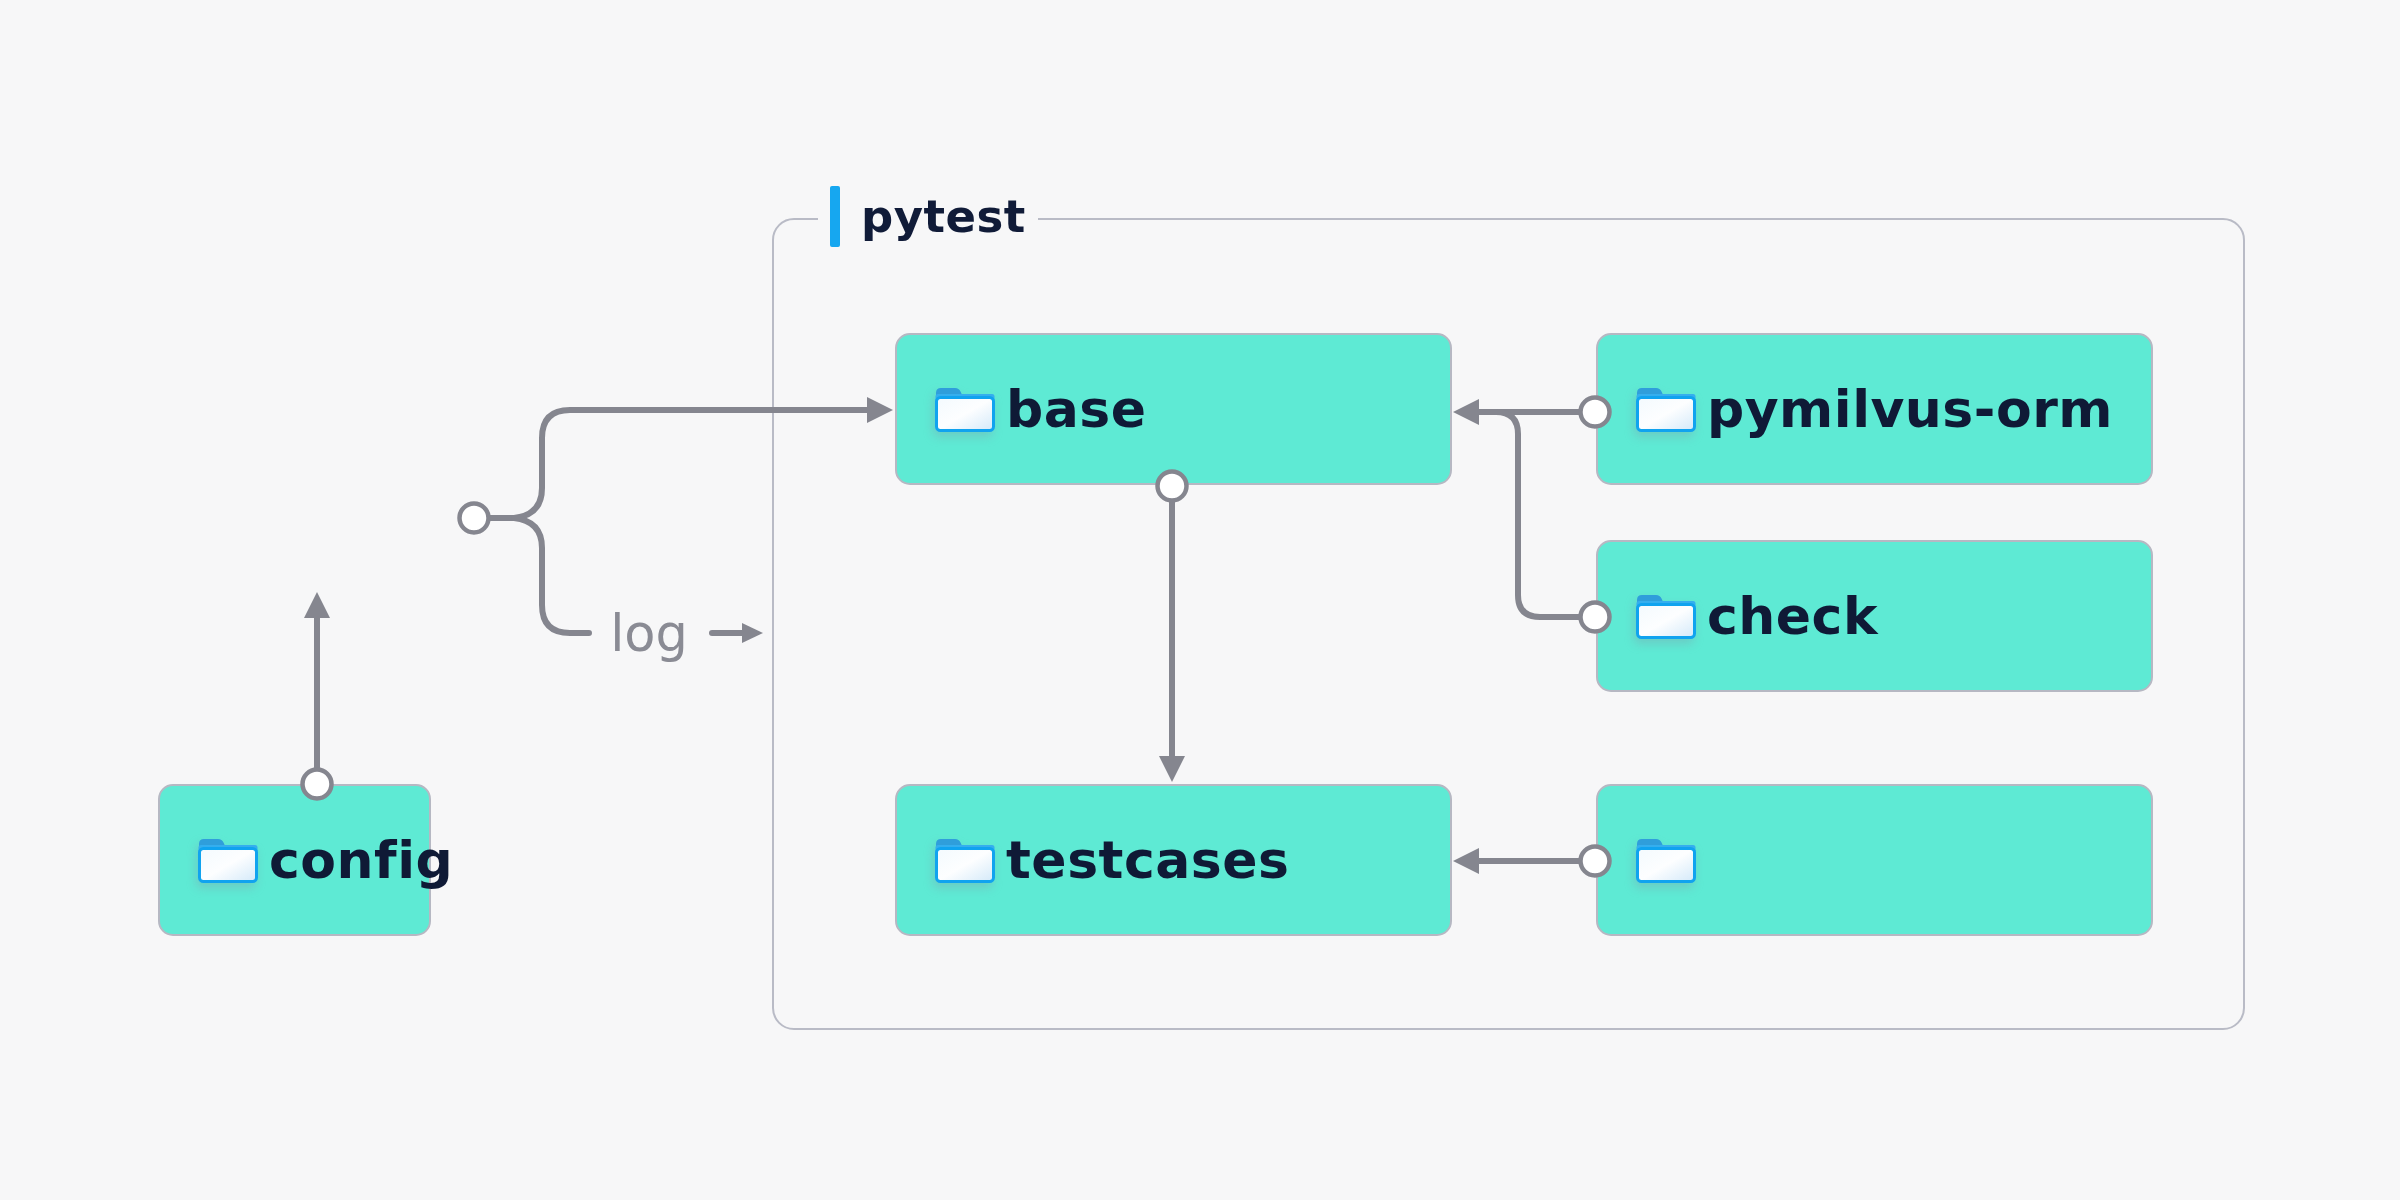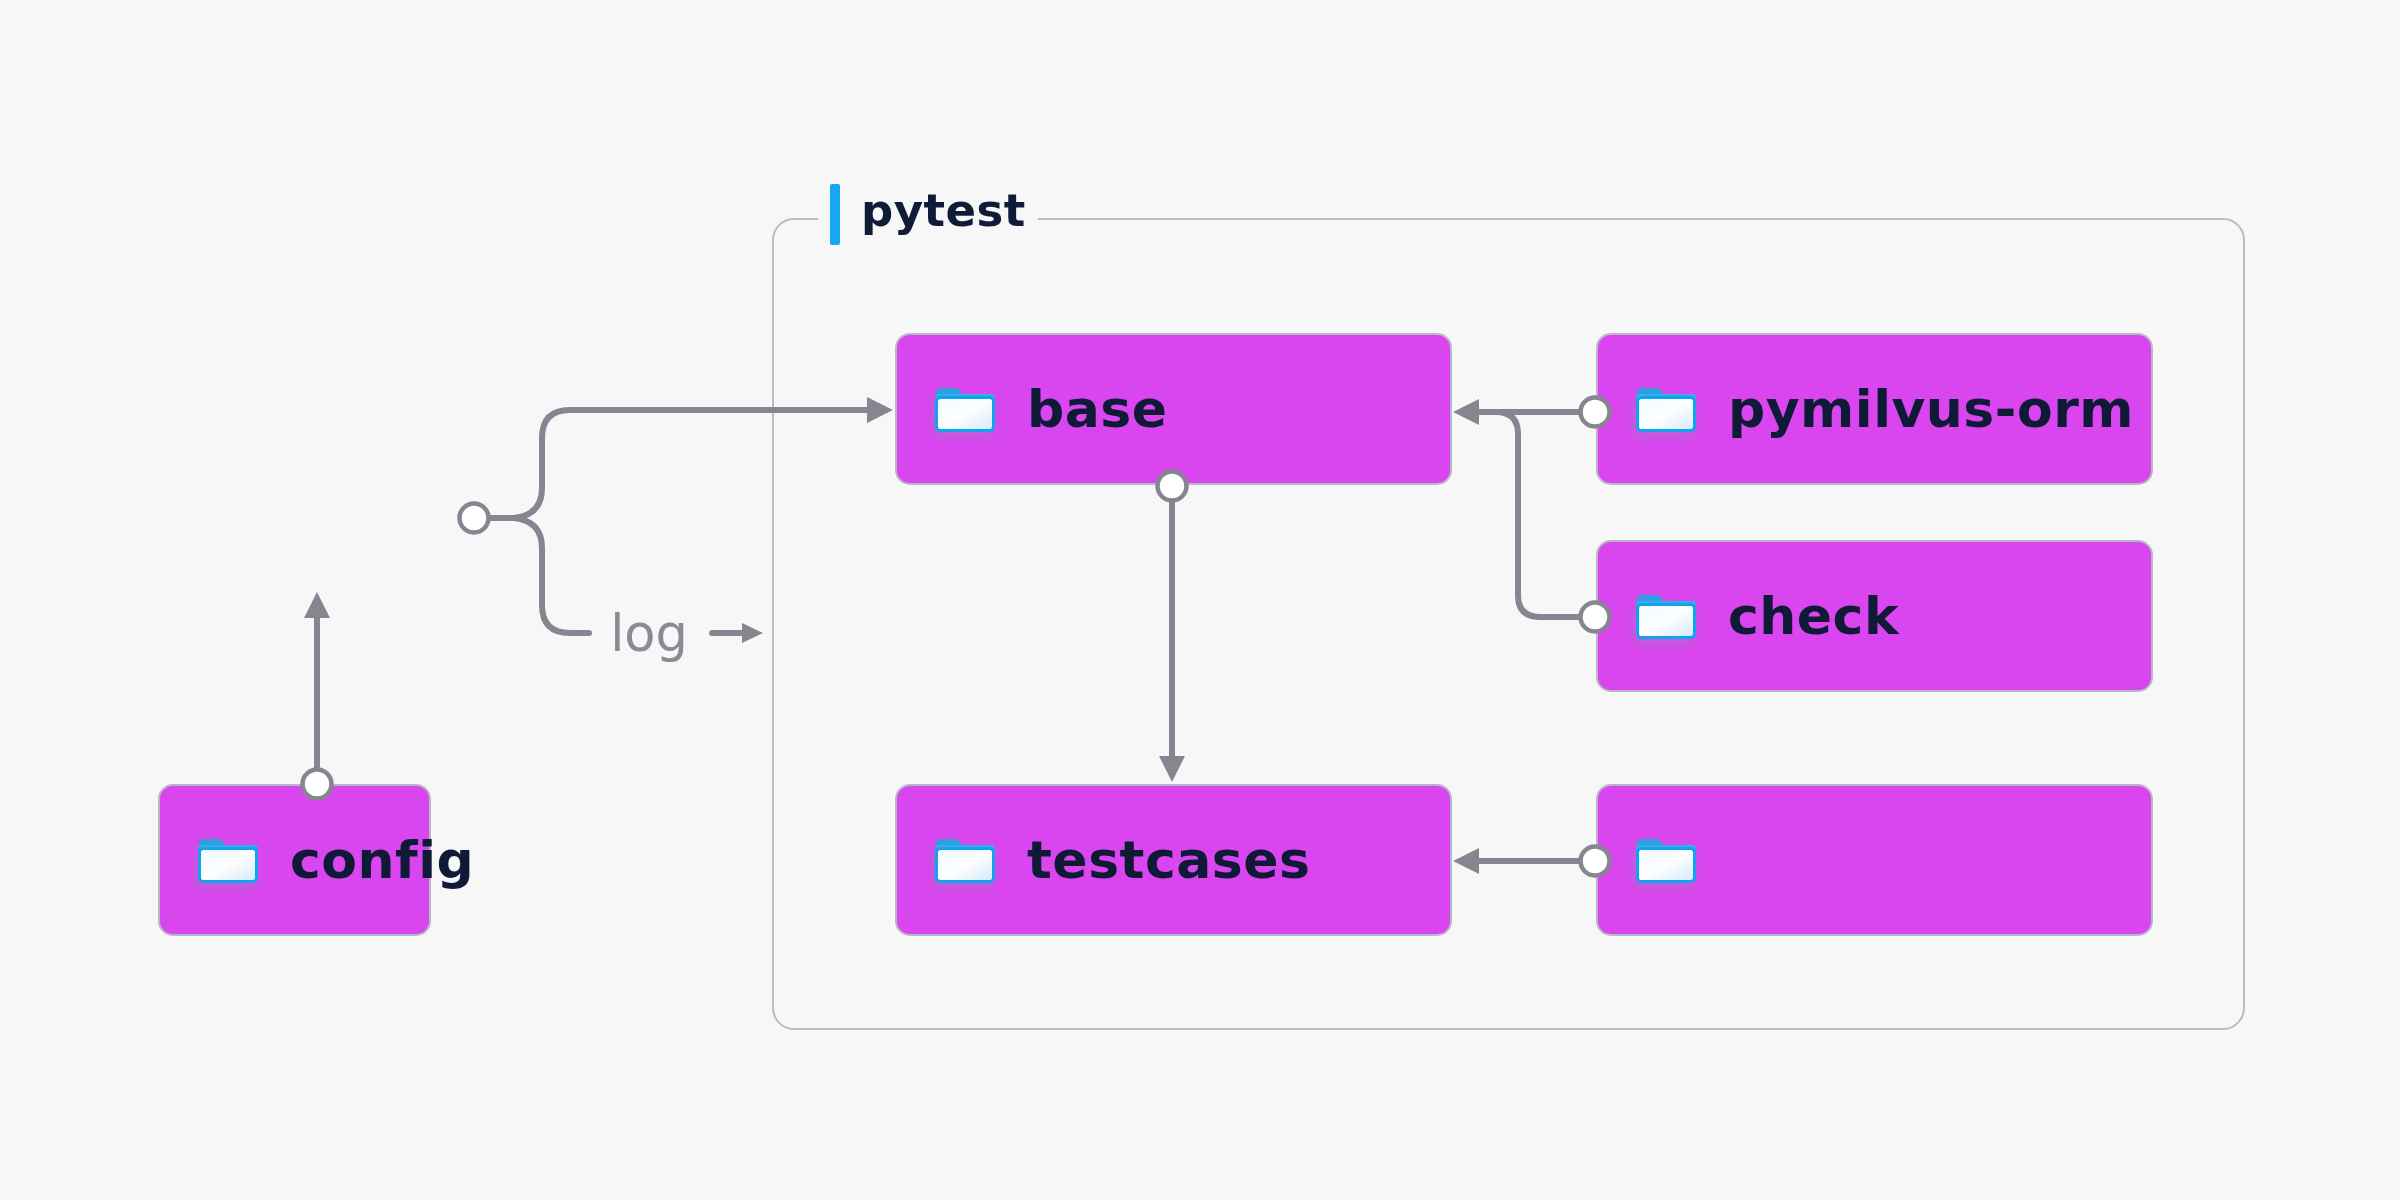--- a/index.html
+++ b/index.html
@@ -27,21 +27,21 @@
     border-radius: 22px;
     background: transparent;
     box-sizing: border-box;
   }
   .group-label {
     position: absolute;
     left: 818px;
     top: 184px;
     height: 64px;
     display: flex;
-    align-items: flex-start;
+    align-items: center;
     gap: 21px;
     padding: 0 12px;
     background: #f7f7f8;
     z-index: 3;
   }
   .group-label .accent-bar {
     width: 10px;
     height: 61px;
     border-radius: 2px;
     background: #16a7f0;
@@ -50,28 +50,28 @@
     font-size: 45px;
     font-weight: 600;
     color: #101b38;
     letter-spacing: 0.5px;
   }
 
   
   .node {
     position: absolute;
     height: 152px;
-    background: #d946ef;
+    background: #5eead4;
     border: 2.5px solid #b6b8c3;
     border-radius: 15px;
     box-sizing: border-box;
     display: flex;
     align-items: center;
     padding-left: 36px;
-    gap: 30px;
+    gap: 9px;
     z-index: 2;
   }
   .node .label {
     font-size: 52px;
     font-weight: 600;
     color: #0f1a36;
     letter-spacing: 0.5px;
     white-space: nowrap;
   }
   .folder-wrap {

